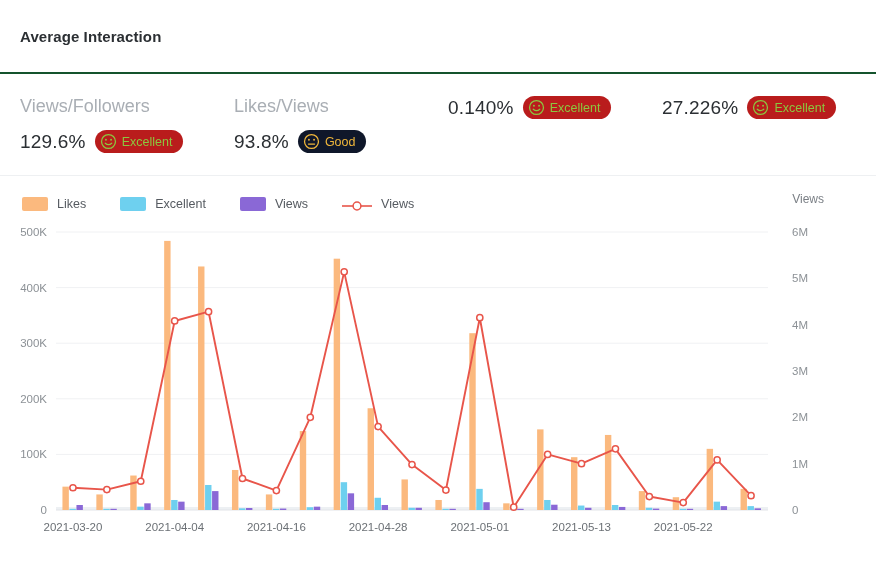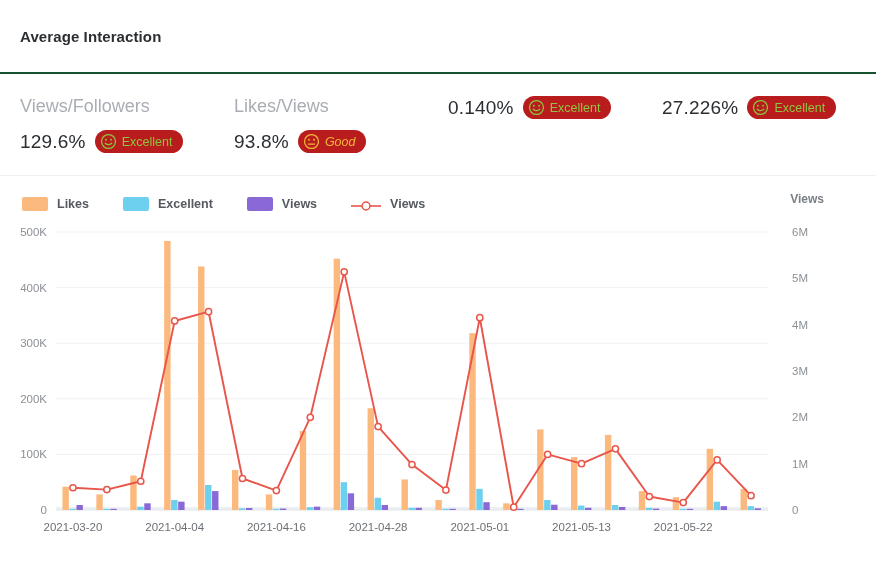--- a/index.html
+++ b/index.html
@@ -32,30 +32,29 @@
   .metric { width: 214px; flex: 0 0 214px; }
   .metric-label { font-size: 18px; color: #a9aeb4; margin-bottom: 13px; font-weight: 400; }
   .metric-row { display:flex; align-items:center; gap:9px; }
   .metric-value { font-size: 19px; color: #2b2f33; font-weight: 400; letter-spacing: .2px; }
   .badge {
     display:inline-flex; align-items:center; gap:5px;
     border-radius: 14px; padding: 3px 11px 3px 5px;
     font-size: 12.5px;
   }
   .badge.excellent { background:#b91c1c; color:#8cc63f; }
-  .badge.good      { background:#b91c1c; color:#f0b73b;font-style:italic; }
+  .badge.good      { background:#0f172a; color:#f0b73b; }
   .face { width:17px; height:17px; flex:0 0 17px; display:block; }
 
   
   .legend {
     display:flex; align-items:center;
     padding: 14px 20px 0 22px;
     height: 42px;
     position: relative;
-    font-weight: bold;
   }
   .legend-item { display:flex; align-items:center; gap:9px; margin-right: 34px; }
   .swatch { width:26px; height:14px; border-radius:2px; display:block; }
   .legend-label { font-size:12.5px; color:#555a60; }
   .legend-line { width:30px; height:12px; display:block; }
   .views-axis-title {
     position:absolute; right: 52px; top: 16px;
     font-size: 12px; color:#7a7f85;
   }
 

